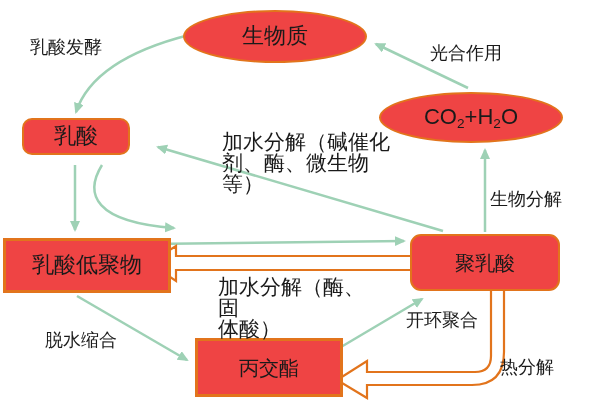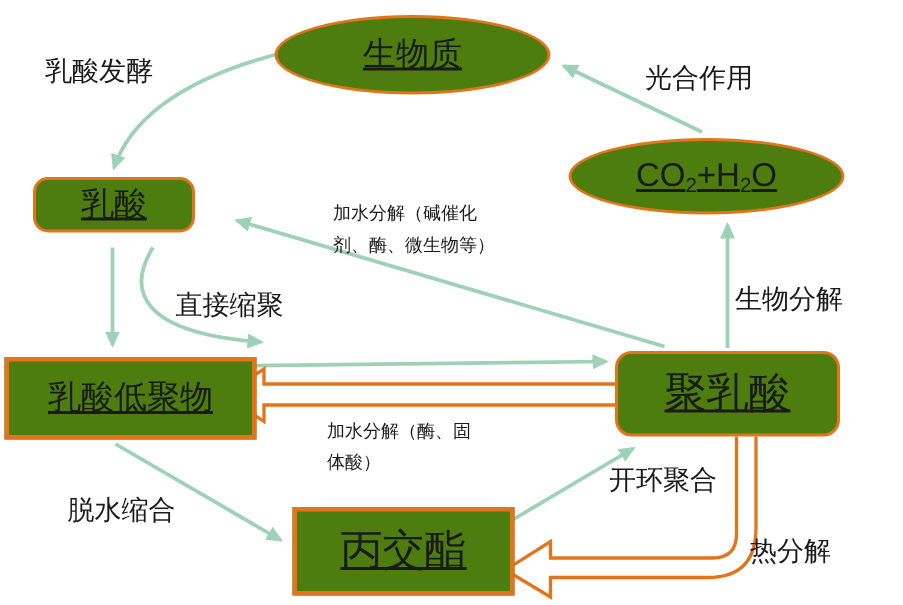--- a/index.html
+++ b/index.html
@@ -3,32 +3,32 @@
 <meta charset="utf-8">
 <style>
   html,body{margin:0;padding:0;background:#fff;}
   #stage{
     position:relative;width:602px;height:403px;background:#ffffff;overflow:hidden;
     font-family:"Liberation Sans","DejaVu Sans",sans-serif;color:#1a1a1a;
   }
   #arrows{position:absolute;left:0;top:0;width:602px;height:403px;}
   .node{
     position:absolute;display:flex;align-items:center;justify-content:center;
-    background:#4d7c0f;border:2.5px solid #e2741c;box-sizing:border-box;
-    text-align:center;line-height:1.1;text-decoration:underline;
+    background:#ef4444;border:2.5px solid #e2741c;box-sizing:border-box;
+    text-align:center;line-height:1.1;
   }
   .ellipse{border-radius:50%;}
   .rrect{border-radius:11px;}
   .rect{border-radius:0;border-width:3px;}
   .f22{font-size:22px;}
-  .f24{font-size:28px;}
+  .f24{font-size:20px;}
   .lbl{
     position:absolute;white-space:pre;font-size:18px;line-height:1.12;
   }
-  .lbl.small{font-size:12px;line-height:21px;white-space:normal;font-family:Liberation Serif, serif;}
+  .lbl.small{font-size:21px;line-height:21px;white-space:normal;font-family:Liberation Serif, serif;}
   .sub{font-size:0.62em;vertical-align:-0.28em;}
 </style>
 </head>
 <body>
 
 <div id="stage">
 
   <svg id="arrows" viewBox="0 0 602 403" xmlns="http://www.w3.org/2000/svg">
     <defs>
       <marker id="gh" markerUnits="userSpaceOnUse" markerWidth="14" markerHeight="12" refX="9" refY="5" orient="auto">
@@ -73,21 +73,20 @@
   <div class="node rect f24" style="left:195px;top:338px;width:148px;height:59px;">
     <span>丙交酯</span>
   </div>
 
   <div class="lbl" style="left:30px;top:37px;">乳酸发酵</div>
 
   <div class="lbl" style="left:430px;top:44px;font-family:Liberation Mono, monospace;">光合作用</div>
 
   <div class="lbl small" style="left:222px;top:132px;width:170px;"><span>加水分解（碱催化</span><br><span>剂、酶、微生物等）</span></div>
 
-  <div class="lbl" style="left:117px;top:193px;">直接缩聚</div>
 
   <div class="lbl" style="left:490px;top:189px;">生物分解</div>
 
   <div class="lbl small" style="left:197px;top:277px;width:160px;margin-left:21px;"><span>加水分解（酶、固</span><br><span>体酸）</span></div>
 
   <div class="lbl" style="left:45px;top:330px;">脱水缩合</div>
 
   <div class="lbl" style="left:374px;top:310px;margin-left:32px;">开环聚合</div>
 
   <div class="lbl" style="left:500px;top:357px;">热分解</div>

